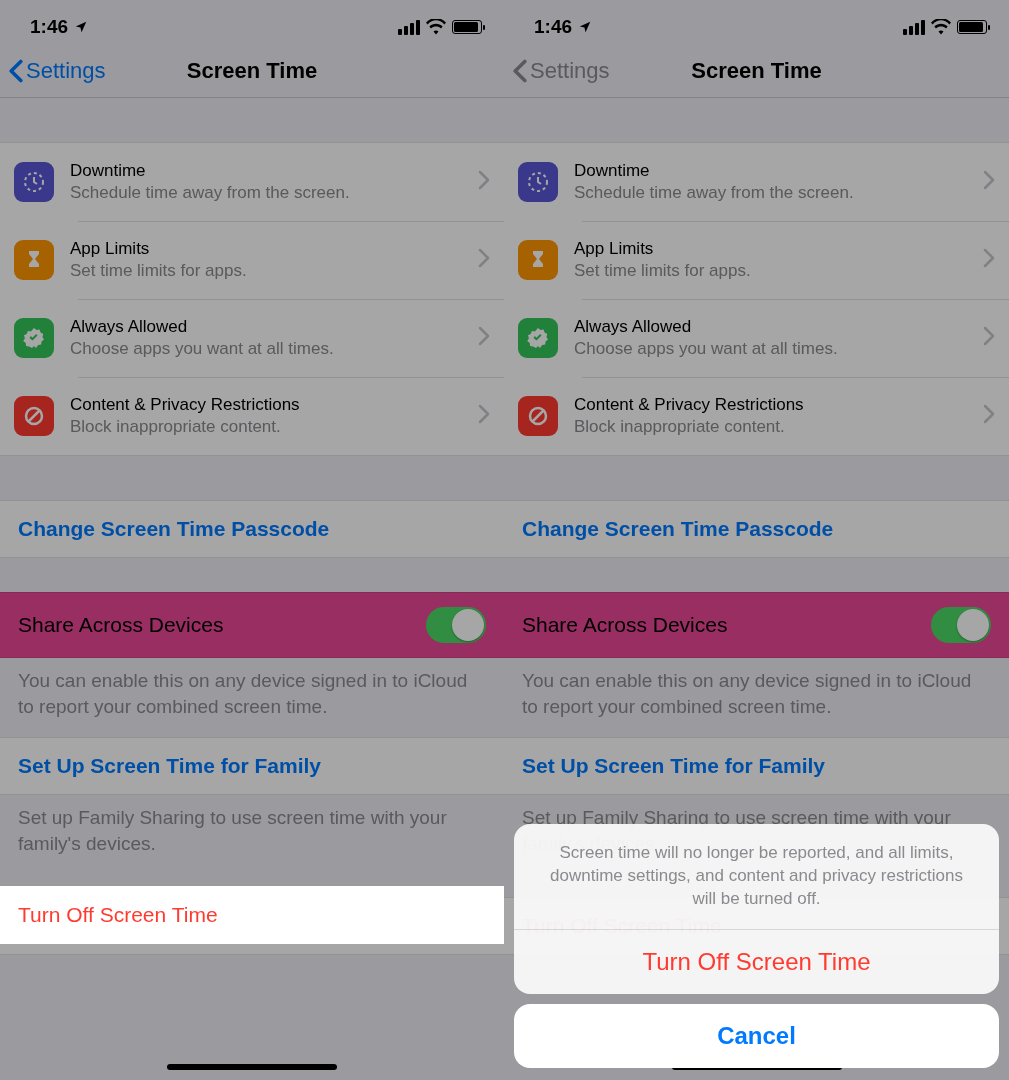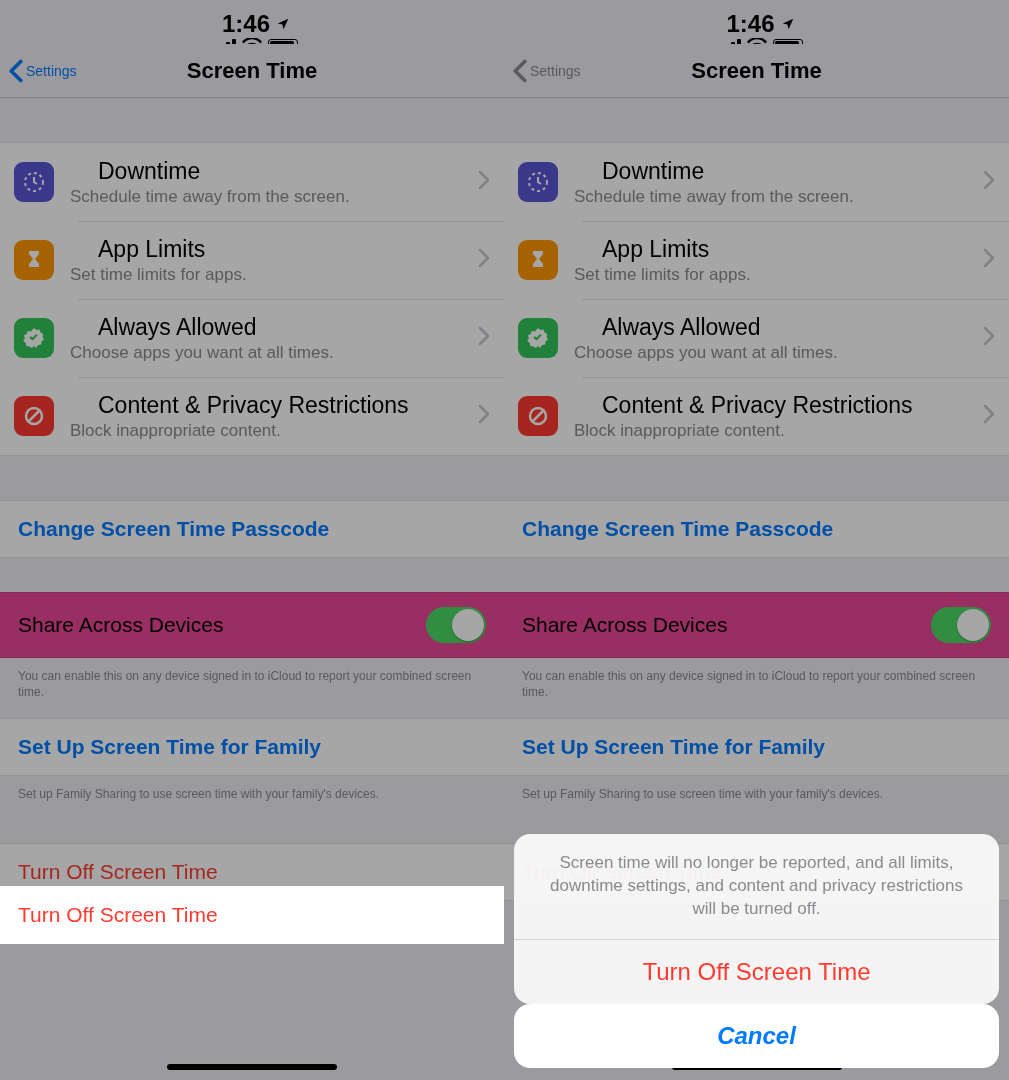--- a/index.html
+++ b/index.html
@@ -42,24 +42,23 @@
     font-size: 21px;
   }
 
   
   .status-bar {
     height: 44px;
     display: flex;
     align-items: center;
     justify-content: space-between;
     padding: 10px 22px 0 30px;
-    font-size: 24px;
+    font-size: 19px;
     font-weight: 600;
     color: #000;
-    flex-direction: column;
   }
   .status-left { display:flex; align-items:center; gap:6px; }
   .status-right { display:flex; align-items:center; gap:6px; }
   .signal-bars {
     display:inline-flex; align-items:flex-end; gap:2px;
   }
   .signal-bars span {
     width:4px; background:#000; display:inline-block; border-radius:1px;
   }
   .signal-bars span:nth-child(1){height:6px}
@@ -82,21 +81,21 @@
   .nav-bar {
     height: 54px;
     display:flex;
     align-items:center;
     border-bottom: 1px solid rgba(0,0,0,0.15);
     position: relative;
     background:#efeff4;
   }
   .nav-back {
     display:flex;align-items:center;gap:2px;
-    color:#007aff;font-size:14px;
+    color:#007aff;font-size:22px;
     padding-left:8px;
     cursor:pointer;
   }
   .nav-back svg{width:16px;height:24px;}
   .nav-title {
     position:absolute;left:0;right:0;text-align:center;
     font-size:22px;font-weight:600;color:#000;
     pointer-events:none;
   }
 
@@ -121,21 +120,21 @@
     position:relative;
   }
   .row + .row::before {
     content:"";position:absolute;left:78px;right:0;top:0;height:1px;background:rgba(0,0,0,0.12);
   }
   .row .icon {
     width:40px;height:40px;border-radius:9px;margin-right:16px;
     display:flex;align-items:center;justify-content:center;flex-shrink:0;
   }
   .row .texts { flex:1; min-width:0; }
-  .row .title { font-size:23px;color:#000;margin-left:28px; }
+  .row .title { font-size:17px;color:#000; }
   .row .subtitle { font-size:17px;color:#8a8a8f; margin-top:2px;}
   .row .chev { color:#c7c7cc; }
   .row .chev svg{width:12px;height:20px;}
 
   .link-row {
     background:#fff;
     padding: 16px 18px;
     color:#007aff;
     font-size:21px;
     border-top:1px solid rgba(0,0,0,0.12);
@@ -161,49 +160,50 @@
   }
   .switch {
     width:60px;height:36px;border-radius:18px;background:#4cd964;position:relative;
   }
   .switch .knob{
     width:32px;height:32px;background:#fff;border-radius:50%;position:absolute;right:2px;top:2px;
     box-shadow:0 1px 2px rgba(0,0,0,0.3);
   }
 
   .footer-text {
-    font-size:12px;color:#8a8a8f;padding:10px 18px 18px;line-height:1.35;
+    font-size:19px;color:#8a8a8f;padding:10px 18px 18px;line-height:1.35;
   }
 
   .home-indicator{
     position:absolute;bottom:10px;left:50%;transform:translateX(-50%);
     width:170px;height:6px;background:#000;border-radius:4px;z-index:8;
   }
 
   
   .action-sheet {
     position:absolute;left:10px;right:10px;bottom:12px;z-index:10;
   }
   .sheet-group {
     background:rgba(248,248,248,0.96);
     border-radius:16px;
     overflow:hidden;
+    margin-bottom:10px;
   }
   .sheet-msg {
     font-size:17px;color:#8a8a8f;text-align:center;
     padding:18px 24px;line-height:1.35;
   }
   .sheet-btn {
     text-align:center;font-size:24px;padding:18px 10px;
     border-top:1px solid rgba(0,0,0,0.12);
   }
   .sheet-btn.destructive { color:#ff3b30; }
   .sheet-cancel {
     background:#fff;border-radius:16px;text-align:center;
-    font-size:24px;font-weight:600;color:#007aff;padding:18px 10px;font-style:italic;
+    font-size:24px;font-weight:600;color:#007aff;padding:18px 10px;
   }
 
   
   .ic-purple{background:#5856d6;}
   .ic-orange{background:#ff9500;}
   .ic-green{background:#34c759;}
   .ic-red{background:#ff3b30;}
   .icon svg{width:24px;height:24px;}
 </style>
 </head>

